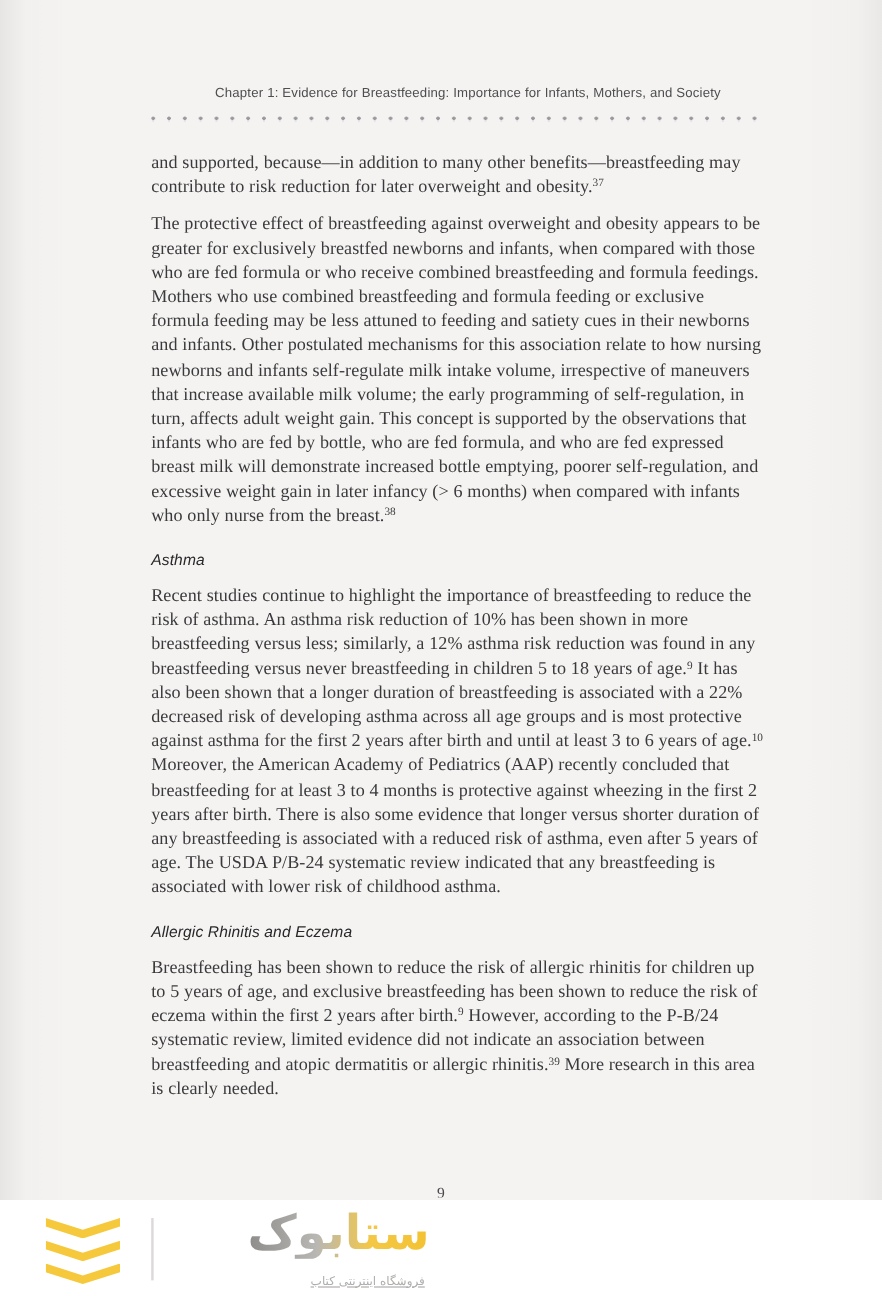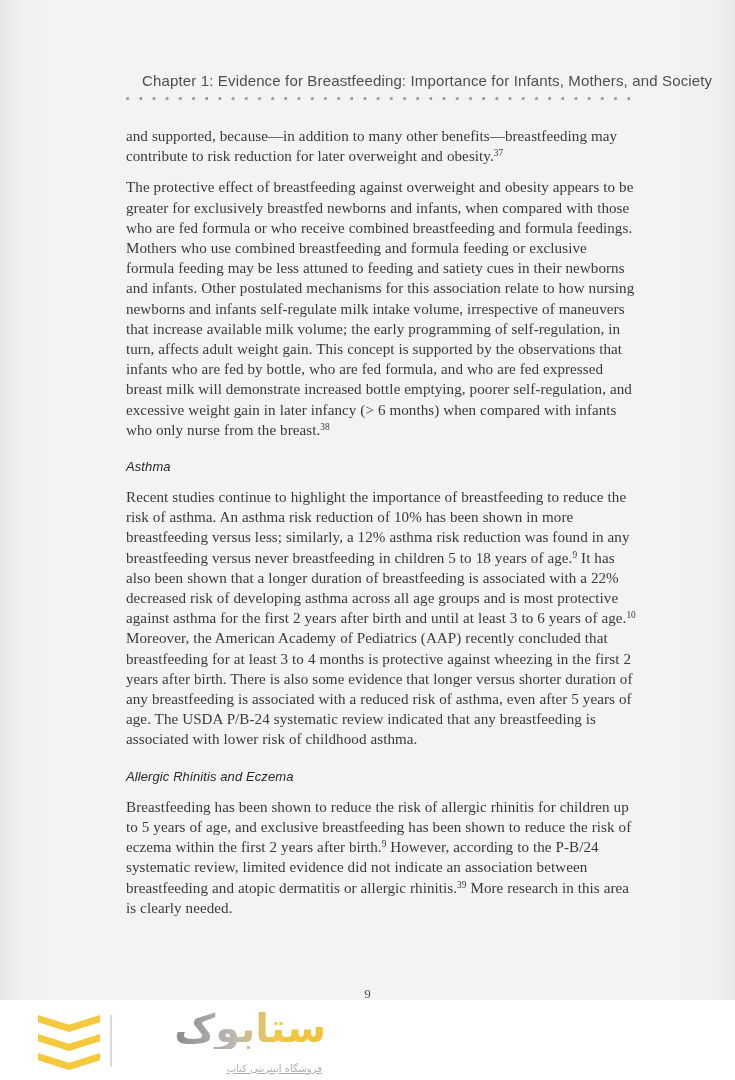--- a/index.html
+++ b/index.html
@@ -38,21 +38,21 @@
   }
 
   
   .running-head {
     position: absolute;
     top: 72px;
     right: 0;
     left: 16px;
     text-align: center;
     font-family: "Liberation Sans", sans-serif;
-    font-size: 15px;
+    font-size: 11px;
     letter-spacing: 0.15px;
     color: #4e4e50;
     white-space: nowrap;
   }
 
   .dotted-rule {
     position: absolute;
     top: 97px;
     left: 0;
     width: 512px;
@@ -126,20 +126,21 @@
   }
 
   .footer-left {
     position: absolute;
     left: 38px;
     top: 8px;
     width: 320px;
     height: 66px;
     display: flex;
     align-items: center;
+    justify-content: space-between;
   }
 
   .logo-wordmark {
     position: relative;
     width: 200px;
     height: 64px;
     display: flex;
     flex-direction: column;
     justify-content: center;
     align-items: flex-end;

